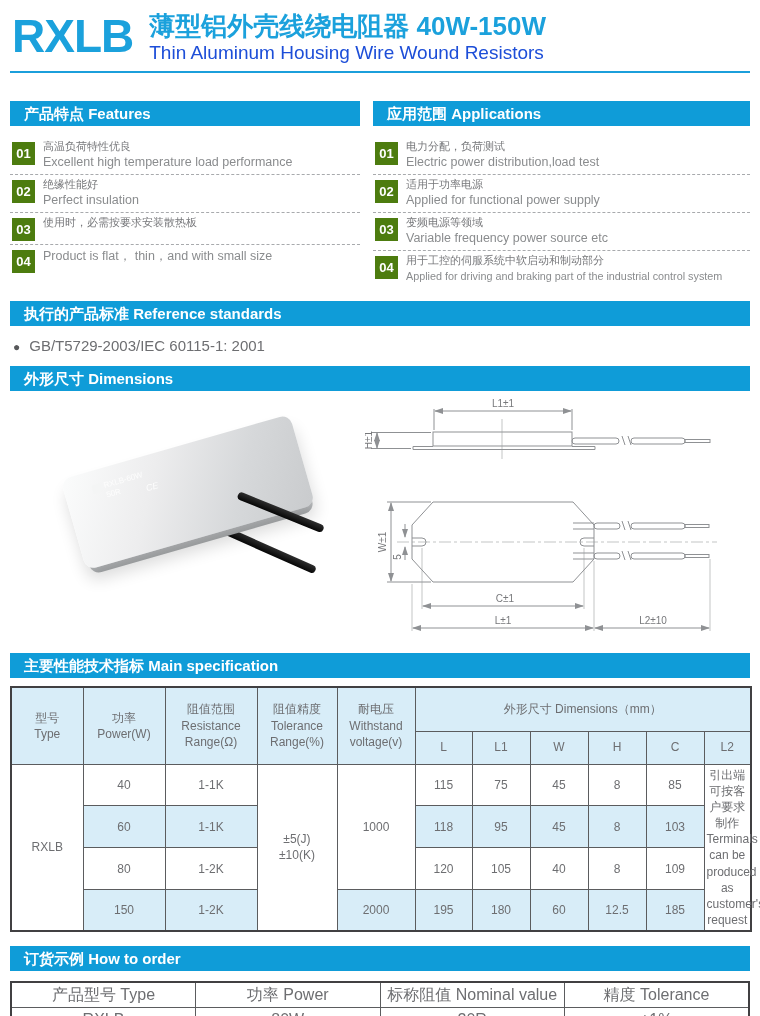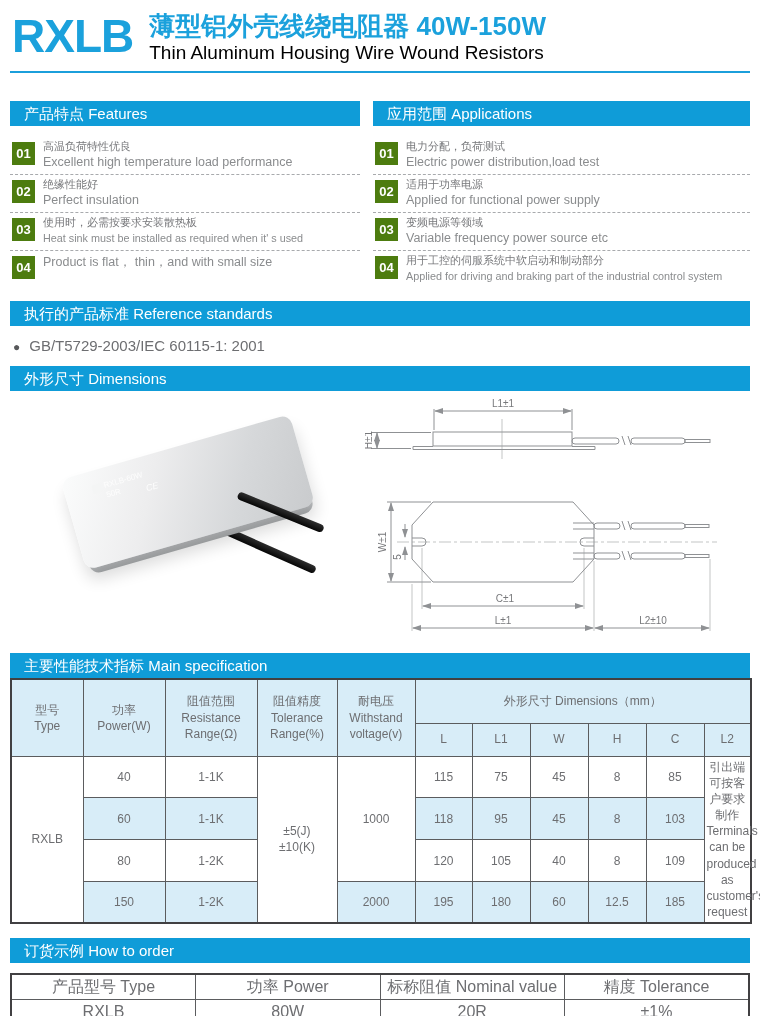--- a/index.html
+++ b/index.html
@@ -9,25 +9,25 @@
     font-family:"Liberation Sans","DejaVu Sans",sans-serif;
     color:#6d6e71;
   }
   .page { padding:8px 10px 0 10px; }
 
   
   .hdr { display:flex; align-items:flex-start; gap:16px; padding-left:2px; height:58px; }
   .model { font-size:46px; font-weight:bold; color:#1ba1dc; letter-spacing:-1px; line-height:56px; }
   .titles { padding-top:3px; }
   .t-cn { font-size:26px; font-weight:bold; color:#1ba1dc; line-height:30px; }
-  .t-en { font-size:19px; color:#000000; line-height:24px; }
+  .t-en { font-size:19px; color:#1d4ed8; line-height:24px; }
   .rule { height:2px; background:#1b9fdb; margin-top:5px; }
 
   
-  .bar { background:#0f9cd8; color:#ffffff; font-size:15px; height:25px; line-height:25px; padding-left:14px; }
+  .bar { background:#0f9cd8; color:#ffffff; font-size:15px; height:25px; line-height:25px; padding-left:14px;font-weight:bold; }
 
   
   .two-col { display:flex; gap:13px; margin-top:28px; }
   .col-left { width:350px; flex:none; }
   .col-right { flex:1; }
   .items { margin-top:11px; }
   .item { display:flex; align-items:flex-start; padding:2px 0 3px 0; }
   .item.sep { border-bottom:1px dashed #a8aaad; }
   .badge { width:23px; height:23px; background:#4d7c0f; color:#fff; font-size:13px; font-weight:bold;
            display:flex; align-items:center; justify-content:center; flex:none; margin:3px 8px 0 2px; }
@@ -59,21 +59,21 @@
   .w1 { width:92px; left:228px; top:98px; transform:rotate(22deg); }
   .w2 { width:112px; left:203px; top:128px; transform:rotate(24deg); }
   .drawings { flex:1; display:flex; flex-direction:column; gap:4px; padding-top:4px; }
   .drawings svg { display:block; }
   .dline { stroke:#8f9194; stroke-width:1; fill:none; }
   .dthin { stroke:#9b9da0; stroke-width:0.6; fill:none; }
   .dtext { fill:#77787b; font-size:10px; }
 
   
   .spec-section { margin-top:10px; }
-  table.spec { width:740px; border-collapse:collapse; table-layout:fixed; 
+  table.spec { width:740px; border-collapse:collapse; table-layout:fixed; margin-top:8px;
                border:2px solid #414042; }
   table.spec th, table.spec td { border:1px solid #5b5c5e; text-align:center; vertical-align:middle;
                font-size:12px; color:#6d6e71; font-weight:normal; white-space:pre-line; padding:2px; line-height:1.35; }
   table.spec thead th { background:#d8edf8; }
   tr.h1 th { height:44px; }
   tr.h2 th { height:33px; }
   table.spec tbody tr { height:41px; }
   td.alt { background:#d8edf8; }
   td.note-cell { font-size:10.6px; line-height:1.3; padding:2px 1px; }
 
@@ -112,21 +112,20 @@
           <span class="badge">02</span>
           <span class="txt">
             <span class="cn">绝缘性能好</span>
             <span class="en">Perfect  insulation</span>
           </span>
         </div>
         <div class="item sep">
           <span class="badge">03</span>
           <span class="txt">
             <span class="cn">使用时，必需按要求安装散热板</span>
-            <span class="en small">Heat sink must be installed as required when it' s used</span>
           </span>
         </div>
         <div class="item">
           <span class="badge">04</span>
           <span class="txt">
             <span class="en">Product is flat， thin，and with small size</span>
           </span>
         </div>
       </div>
     </div>

